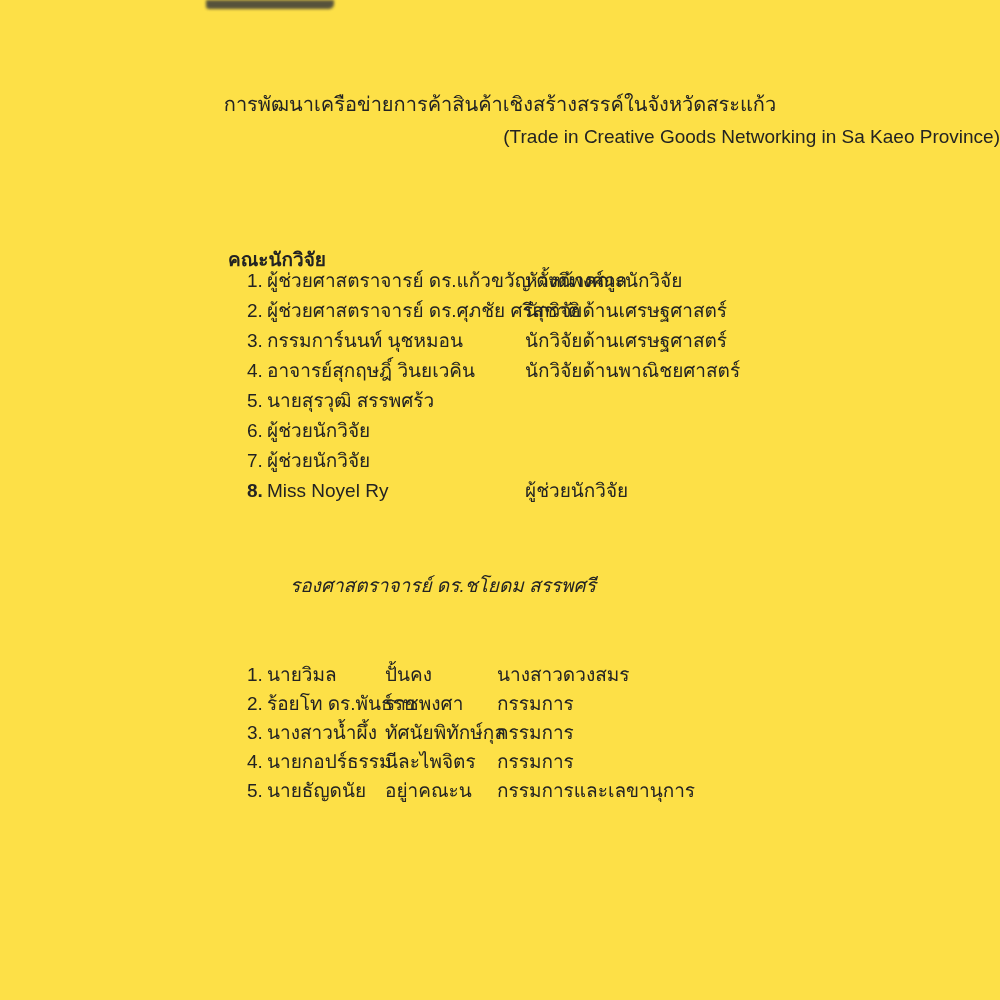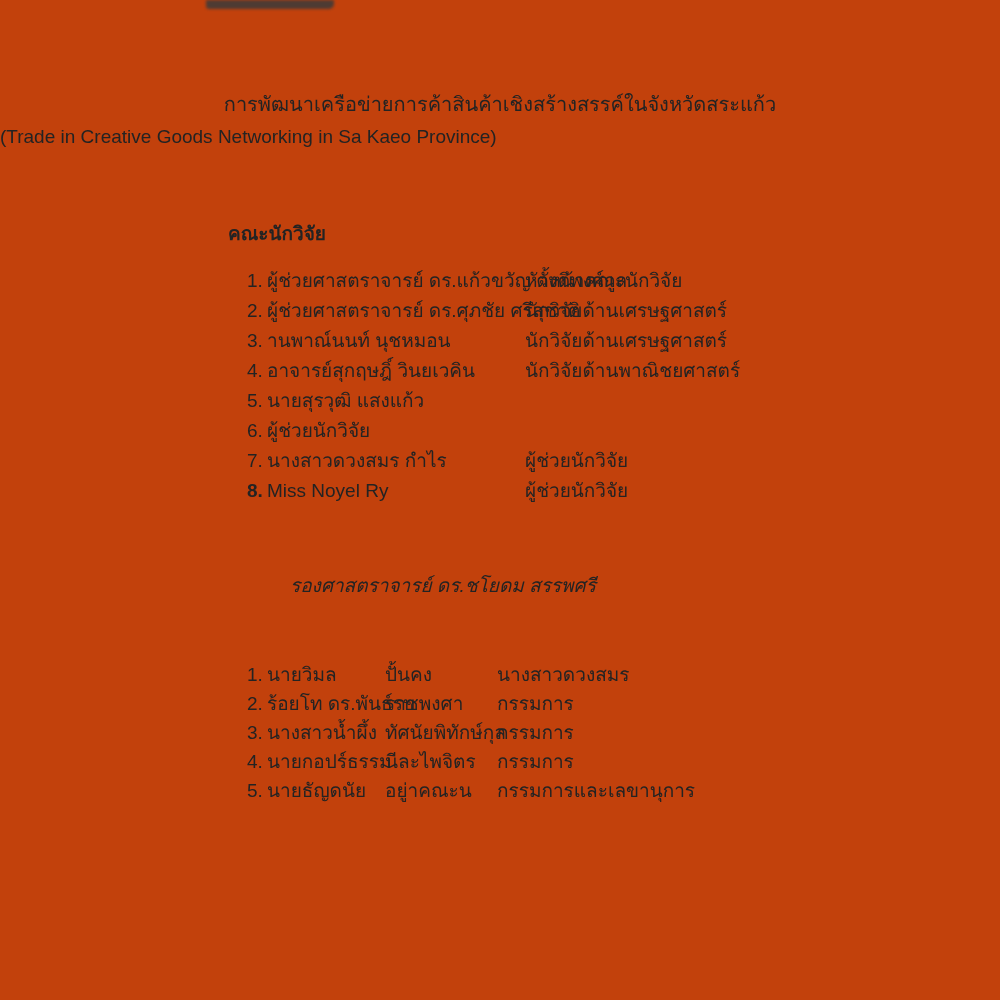--- a/index.html
+++ b/index.html
@@ -1,20 +1,20 @@
 <!DOCTYPE html>
 <html><head>
 <meta charset="utf-8">
 <style>
   html, body { margin: 0; padding: 0; background: #ffffff; }
   .page {
     position: relative;
     width: 1000px;
     height: 1000px;
-    background: #c2410c;
+    background: #fde047;
     font-family: "Liberation Sans", "DejaVu Sans", sans-serif;
     color: #232323;
     font-size: 19px;
     overflow: hidden;
   }
   
   .scan-artifact {
     position: absolute;
     left: 206px;
     top: 0;
@@ -32,32 +32,32 @@
     width: 100%;
     text-align: center;
     font-size: 20px;
     white-space: nowrap;
   }
   .title-en {
     position: absolute;
     top: 126px;
     left: 0;
     width: 100%;
-    text-align: left;
+    text-align: right;
     font-size: 19px;
     white-space: nowrap;
   }
   .sec-header {
     position: absolute;
     left: 228px;
     font-weight: bold;
     font-size: 19px;
     white-space: nowrap;
   }
-  .team-header { top: 218px; }
+  .team-header { top: 244px; }
   .team-rows {
     position: absolute;
     top: 266px;
     left: 247px;
     width: 700px;
   }
   .team-rows .row {
     display: grid;
     grid-template-columns: 20px 258px auto;
     height: 30px;
@@ -106,39 +106,38 @@
       <span class="name">ผู้ช่วยศาสตราจารย์ ดร.แก้วขวัญ ตั้งติพงศ์กูล</span>
       <span class="role">หัวหน้าคณะนักวิจัย</span>
     </div>
     <div class="row">
       <span class="no">2.</span>
       <span class="name">ผู้ช่วยศาสตราจารย์ ดร.ศุภชัย ศรีสุชาติ</span>
       <span class="role">นักวิจัยด้านเศรษฐศาสตร์</span>
     </div>
     <div class="row">
       <span class="no">3.</span>
-      <span class="name">านพาณ์นนท์ นุชหมอน</span>
+      <span class="name">กรรมการ์นนท์ นุชหมอน</span>
       <span class="role">นักวิจัยด้านเศรษฐศาสตร์</span>
     </div>
     <div class="row">
       <span class="no">4.</span>
       <span class="name">อาจารย์สุกฤษฎิ์ วินยเวคิน</span>
       <span class="role">นักวิจัยด้านพาณิชยศาสตร์</span>
     </div>
     <div class="row">
       <span class="no">5.</span>
-      <span class="name">นายสุรวุฒิ แสงแก้ว</span>
+      <span class="name">นายสุรวุฒิ สรรพศร้ว</span>
     </div>
     <div class="row">
       <span class="no">6.</span>
       <span class="role">ผู้ช่วยนักวิจัย</span>
     </div>
     <div class="row">
       <span class="no">7.</span>
-      <span class="name">นางสาวดวงสมร กำไร</span>
       <span class="role">ผู้ช่วยนักวิจัย</span>
     </div>
     <div class="row">
       <span class="no">8.</span>
       <span class="name">Miss Noyel Ry</span>
       <span class="role">ผู้ช่วยนักวิจัย</span>
     </div>
   </div>
 
   <div class="reader-name">รองศาสตราจารย์ ดร.ชโยดม สรรพศรี</div>

